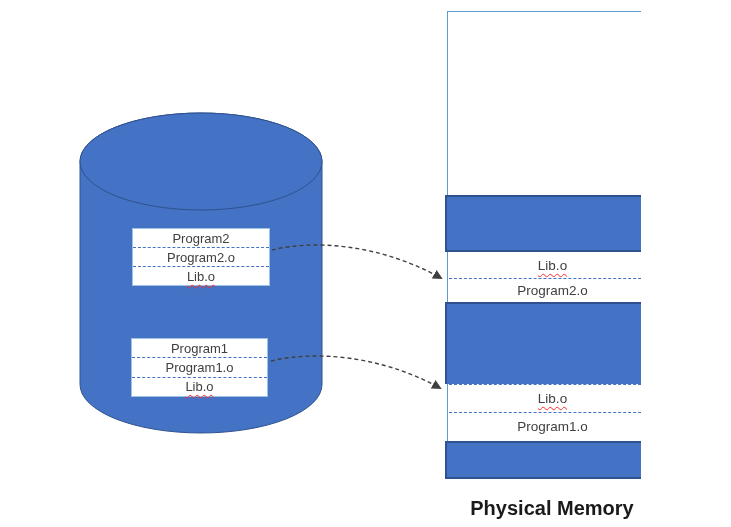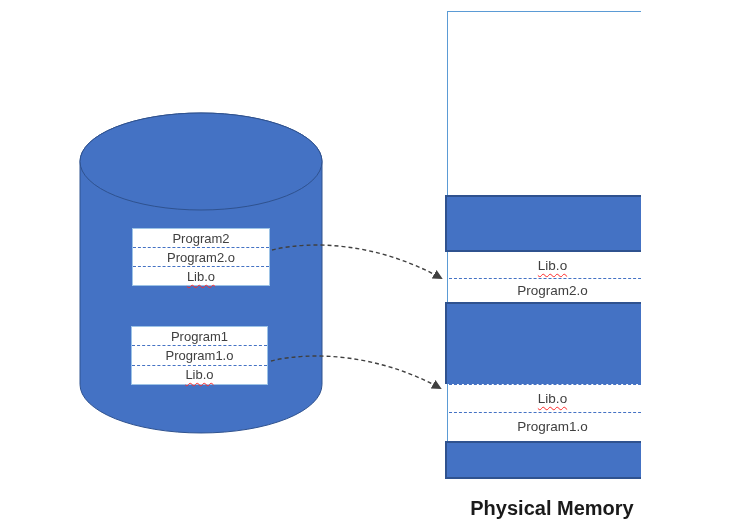--- a/index.html
+++ b/index.html
@@ -50,21 +50,21 @@
     align-items: center;
     justify-content: center;
     font-size: 13px;
     color: var(--text);
     white-space: nowrap;
   }
   .filebox .frow.sep {
     border-bottom: 1px dashed var(--dashed_separator);
   }
   .box-program2 { left: 132px; top: 228px; width: 138px; height: 58px; }
-  .box-program1 { left: 131px; top: 326px; width: 137px; height: 59px; }
+  .box-program1 { left: 131px; top: 338px; width: 137px; height: 59px; }
 
   
   .mem-outline {
     position: absolute;
     z-index: 1;
     left: 447px; top: 11px;
     width: 210px; height: 432px;
     border: 1.5px solid var(--memory_outline);
     box-sizing: border-box;
     background: transparent;

